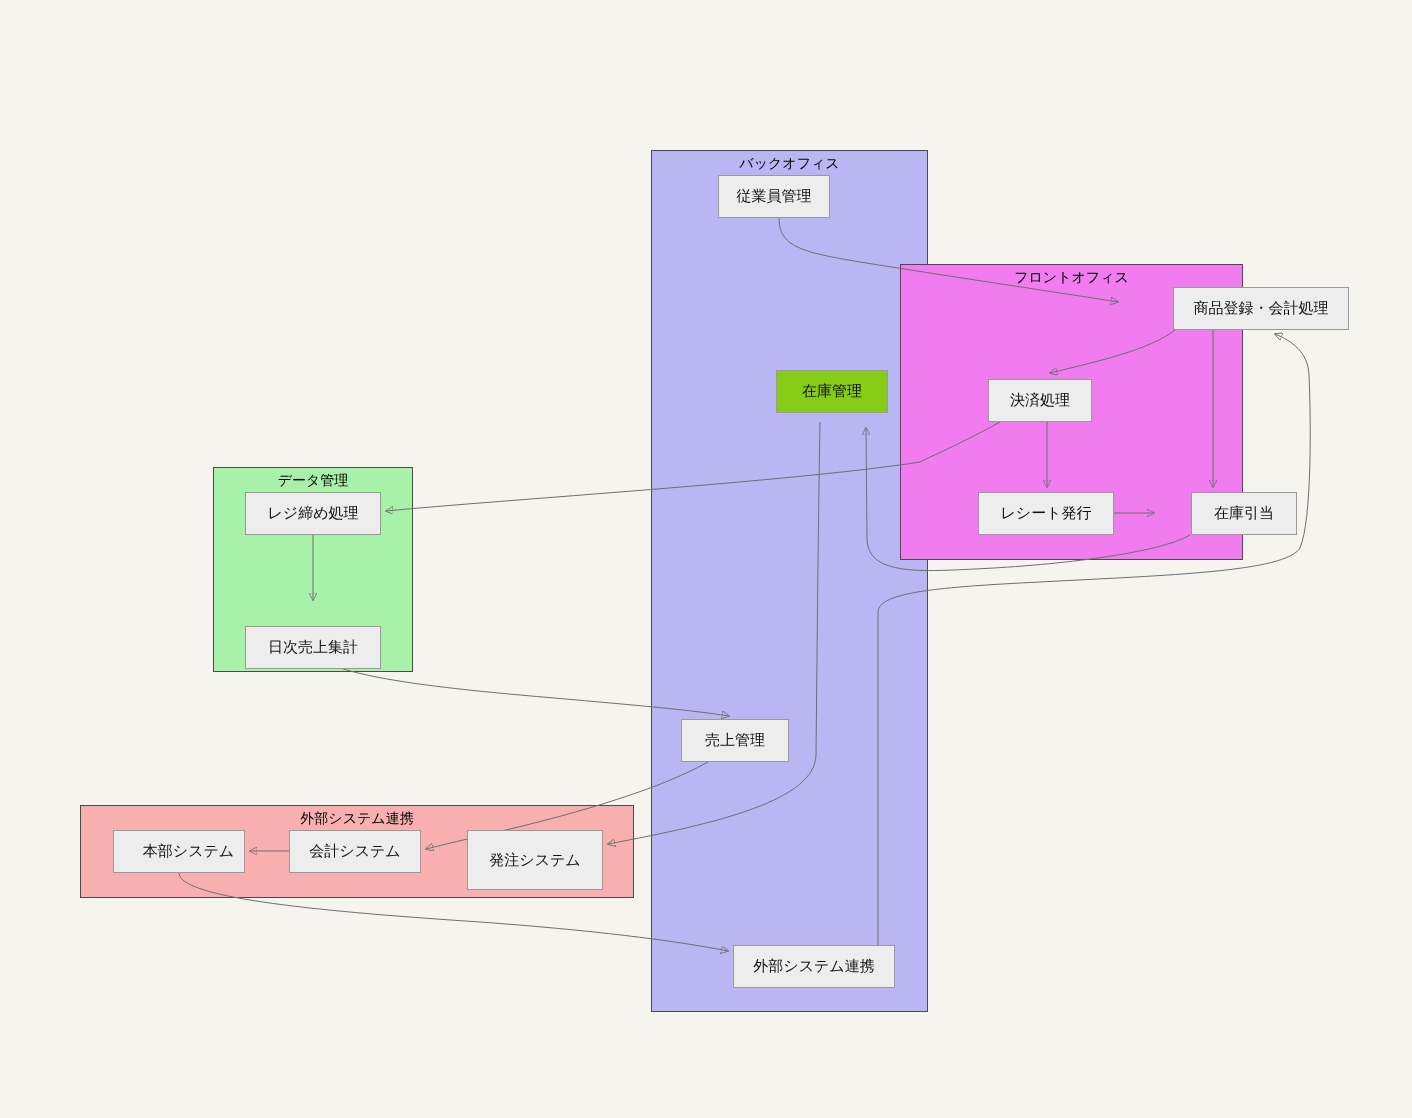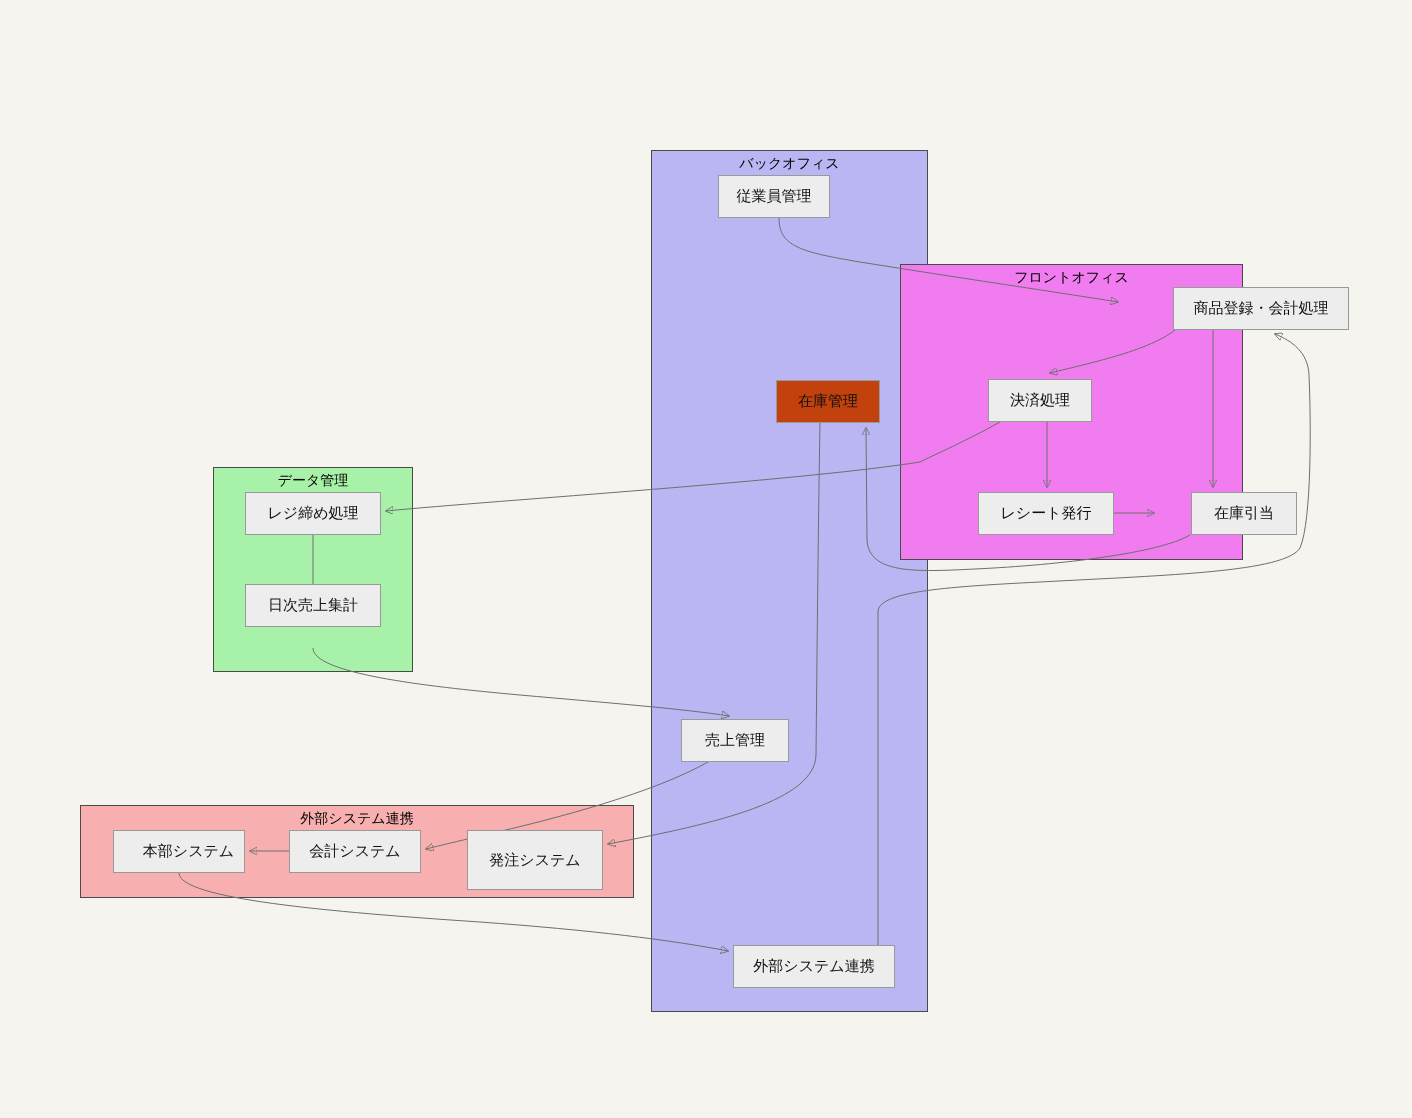--- a/index.html
+++ b/index.html
@@ -88,21 +88,21 @@
     <path d="M 289,851 L 250,851" marker-end="url(#arrow)"></path>
     <path d="M 820,422 C 818,540 817,660 816,755 C 815,800 720,823 608,844" marker-end="url(#arrow)"></path>
     <path d="M 179,873 C 179,899 330,912 480,922 C 590,930 672,940 728,951" marker-end="url(#arrow)"></path>
     <path d="M 878,945 L 878,612 C 878,592 940,587 1040,582 C 1170,575 1285,572 1300,548 C 1312,520 1311,420 1309,375 C 1308,352 1292,341 1275,334" marker-end="url(#arrow)"></path>
   </svg>
 
   <div class="node" style="left: 718px; top: 175px; width: 112px; height: 43px; background-color: rgb(237, 237, 237);">
     <span>従業員管理</span>
   </div>
 
-  <div class="node" style="left: 776px; top: 380px; width: 104px; height: 43px; background-color: #c2410c;">
+  <div class="node" style="left: 776px; top: 370px; width: 112px; height: 43px; background-color: #84cc16;">
     <span>在庫管理</span>
   </div>
 
   <div class="node" style="left: 681px; top: 719px; width: 108px; height: 43px; background-color: rgb(237, 237, 237);">
     <span>売上管理</span>
   </div>
 
   <div class="node" style="left: 733px; top: 945px; width: 162px; height: 43px; background-color: rgb(237, 237, 237);">
     <span>外部システム連携</span>
   </div>
@@ -120,21 +120,21 @@
   </div>
 
   <div class="node" style="left: 1160px; top: 492px; width: 106px; height: 43px; background-color: rgb(237, 237, 237); margin-left: 31px;">
     <span>在庫引当</span>
   </div>
 
   <div class="node" style="left: 245px; top: 492px; width: 136px; height: 43px; background-color: rgb(237, 237, 237);">
     <span>レジ締め処理</span>
   </div>
 
-  <div class="node" style="left: 245px; top: 584px; width: 136px; height: 43px; background-color: rgb(237, 237, 237);">
+  <div class="node" style="left: 245px; top: 626px; width: 136px; height: 43px; background-color: rgb(237, 237, 237);">
     <span>日次売上集計</span>
   </div>
 
   <div class="node" style="left: 113px; top: 830px; width: 132px; height: 43px; background-color: rgb(237, 237, 237); padding-left: 19px;">
     <span>本部システム</span>
   </div>
 
   <div class="node" style="left: 289px; top: 830px; width: 132px; height: 43px; background-color: rgb(237, 237, 237);">
     <span>会計システム</span>
   </div>

